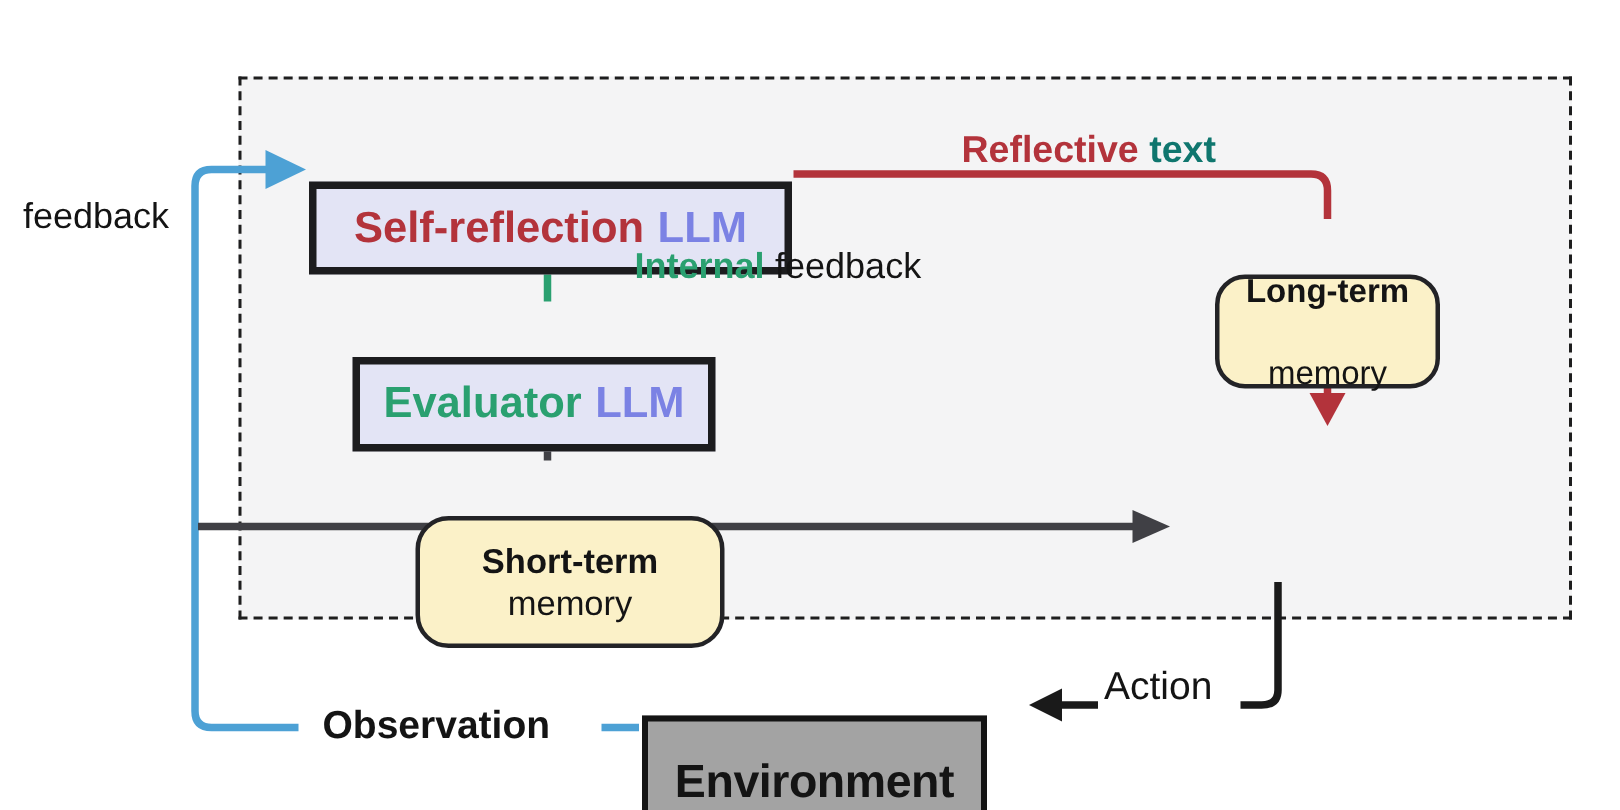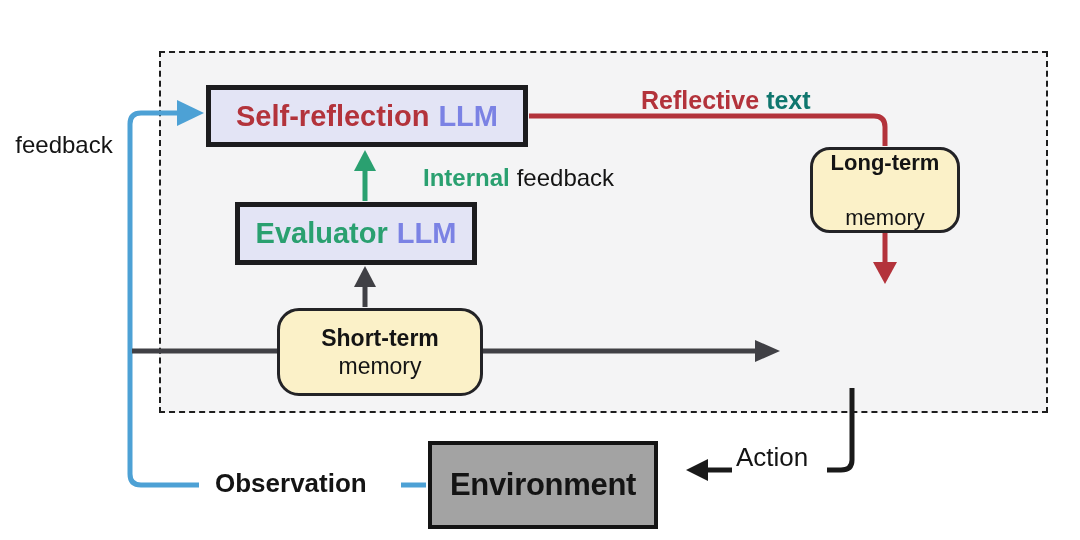--- a/index.html
+++ b/index.html
@@ -15,28 +15,28 @@
     background:#f4f4f5;border:2.5px dashed #1e1e1e;box-sizing:border-box;z-index:0;
   }
   .agent-title{
     left:241px;top:1px;font-size:40px;font-weight:700;letter-spacing:-0.5px;z-index:3;
   }
 
   
   .arrows{left:0;top:0;width:1080px;height:540px;z-index:1;pointer-events:none;}
 
   
-  .node{box-sizing:border-box;display:flex;align-items:center;justify-content:center;z-index:2;}
+  .node{box-sizing:border-box;display:flex;align-items:center;justify-content:center;z-index:2;margin-top:36px;}
   .llm-box{background:#e3e4f5;border:5px solid #1c1c1e;}
   .mem-box{background:#fbf1c8;border:3.5px solid #232326;flex-direction:column;}
   .self-reflection-box{left:206px;top:85px;width:322px;height:62px;}
   .evaluator-box{left:235px;top:202px;width:242px;height:63px;}
   .actor-box{left:782px;top:294px;width:211px;height:94px;flex-direction:column;}
   .short-term-box{left:277px;top:308px;width:206px;height:88px;border-radius:22px;}
-  .long-term-box{left:810px;top:147px;width:150px;height:86px;border-radius:20px;gap:28px;}
+  .long-term-box{left:810px;top:147px;width:150px;height:76px;border-radius:20px;gap:28px;}
   .environment-box{left:428px;top:441px;width:230px;height:88px;background:#a3a3a3;border:4px solid #141414;}
 
   .node-title{font-size:29px;font-weight:700;white-space:nowrap;}
   .name-red{color:#b3333b;}
   .name-green{color:#2aa070;}
   .name-black{color:#141414;}
   .llm-purple{color:#7b82e4;margin-left:9px;}
   .react-sub{font-size:21px;color:#6d6d73;font-weight:400;margin-top:1px;}
   .mem-line1{font-size:23px;font-weight:700;line-height:28px;}
   .mem-line2{font-size:23px;font-weight:400;line-height:28px;}

